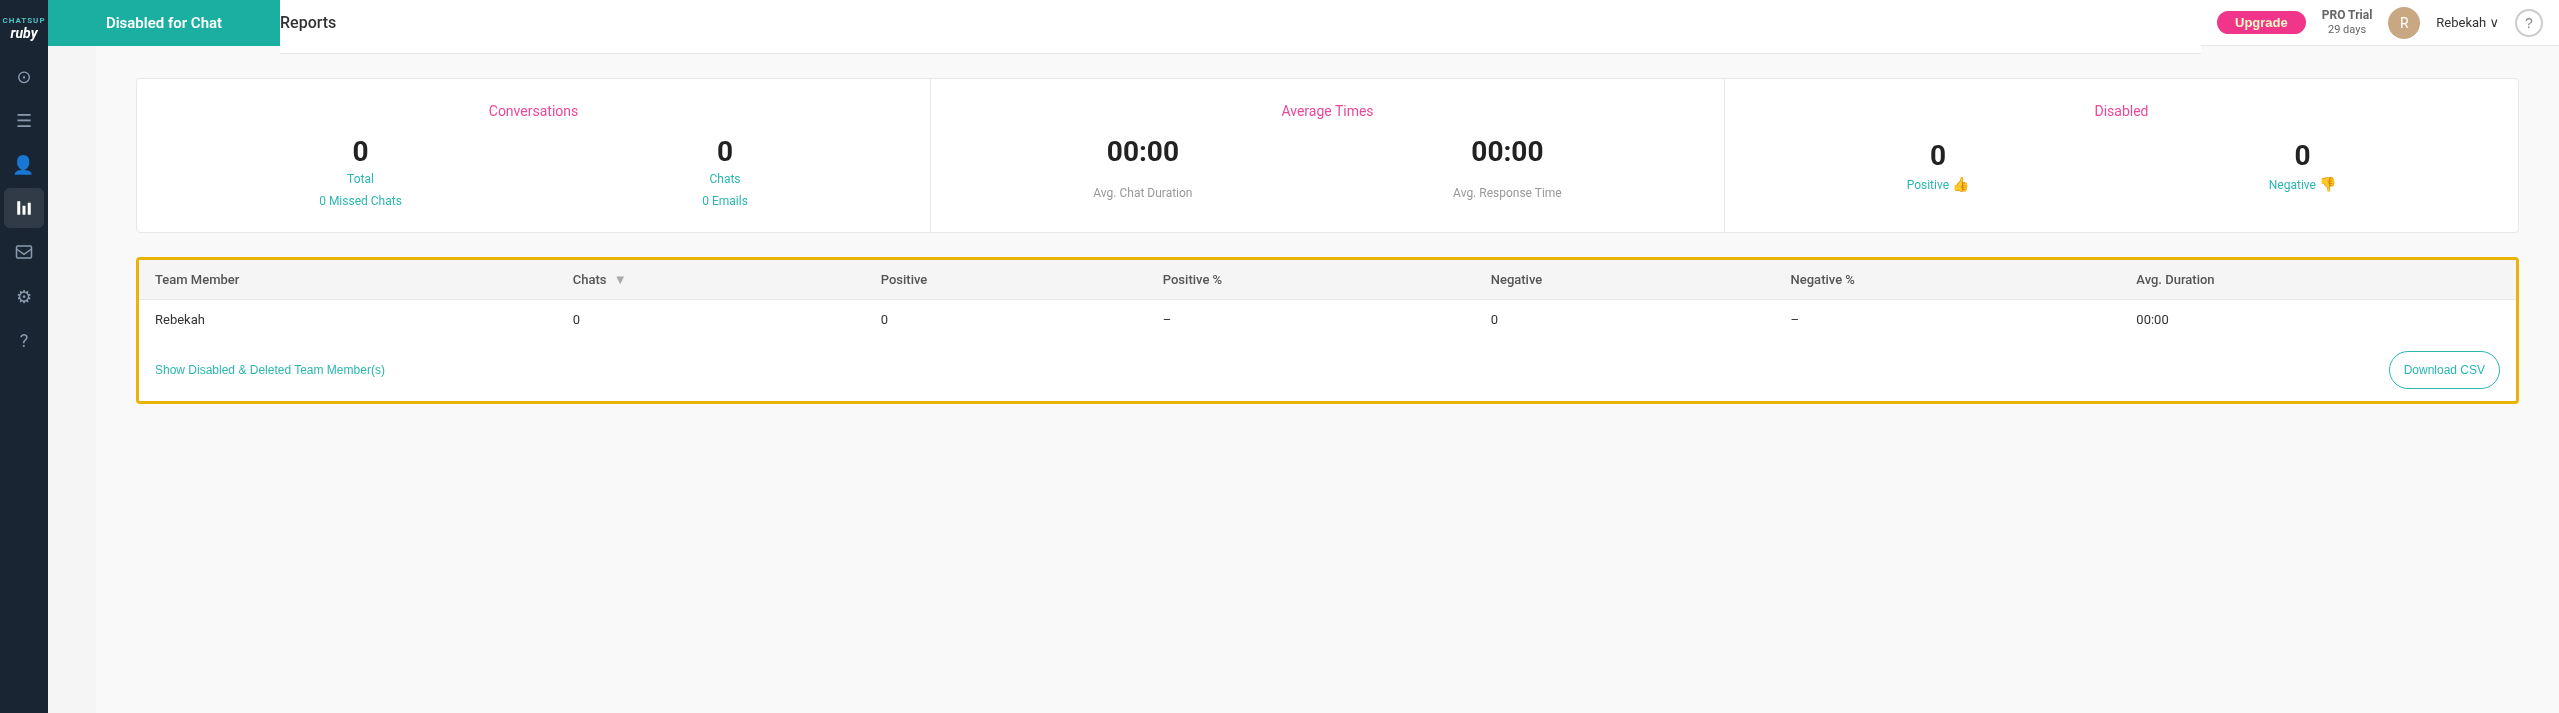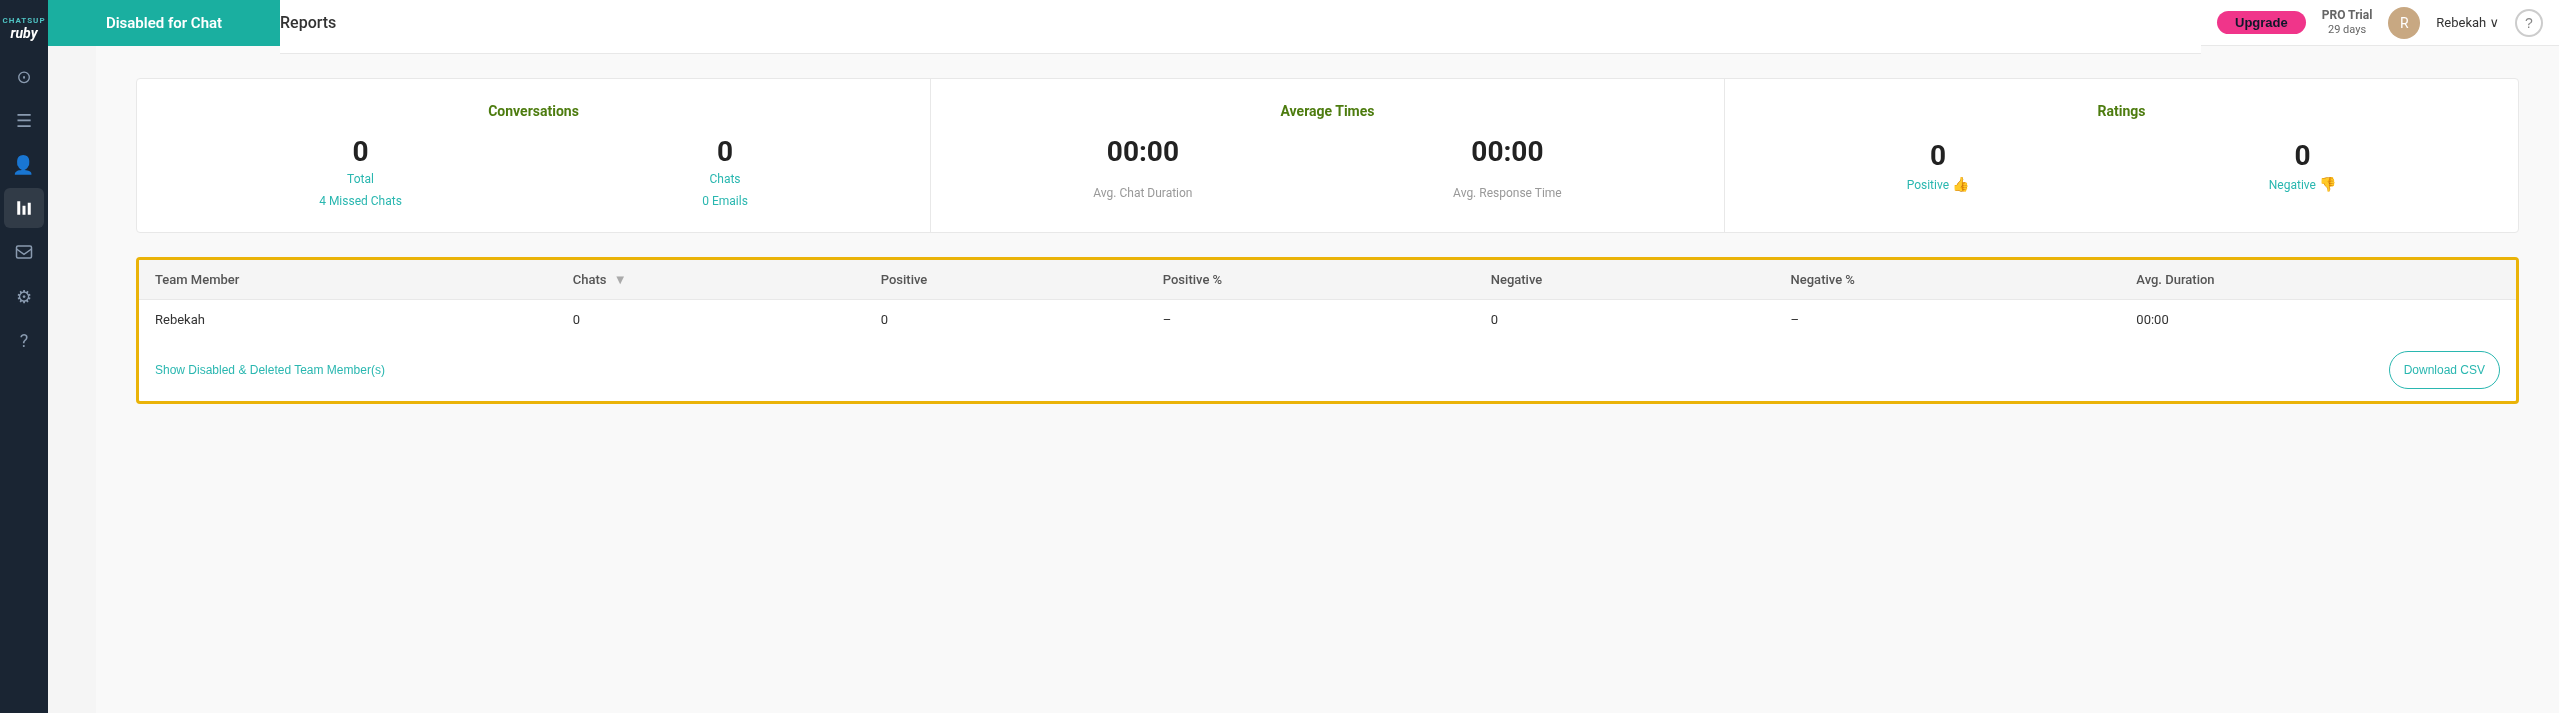--- a/index.html
+++ b/index.html
@@ -90,21 +90,21 @@
       background: white;
       height: 46px;
       display: flex;
       align-items: center;
       padding: 0 16px;
       gap: 16px;
       border-bottom: 1px solid #e8e8e8;
     }
     .upgrade-btn {
       background: #f0358a;
-      color: #0f172a;
+      color: #fef9c3;
       border: none;
       border-radius: 20px;
       padding: 4px 18px;
       font-size: 13px;
       font-weight: 600;
       cursor: pointer;
     }
     .pro-trial {
       text-align: center;
       font-size: 11px;
@@ -180,22 +180,22 @@
       overflow: hidden;
     }
     .summary-card {
       flex: 1;
       padding: 24px 32px;
       border-right: 1px solid #e8e8e8;
     }
     .summary-card:last-child { border-right: none; }
     .summary-card h3 {
       font-size: 14px;
-      color: #4d7c0f;
-      font-weight: 700;
+      color: #ec4899;
+      font-weight: 400;
       margin-bottom: 16px;
       text-align: center;
     }
     .summary-metrics {
       display: flex;
       justify-content: space-around;
     }
     .metric {
       text-align: center;
     }
@@ -346,21 +346,21 @@
 
 
   <div class="summary-row">
 
     <div class="summary-card">
       <h3>Conversations</h3>
       <div class="summary-metrics">
         <div class="metric">
           <span class="metric-value">0</span>
           <span class="metric-label">Total</span>
-          <span class="metric-sub">4 Missed Chats</span>
+          <span class="metric-sub">0 Missed Chats</span>
         </div>
         <div class="metric">
           <span class="metric-value">0</span>
           <span class="metric-label">Chats</span>
           <span class="metric-sub">0 Emails</span>
         </div>
       </div>
     </div>
 
     <div class="summary-card">
@@ -371,21 +371,21 @@
           <span class="metric-label-gray">Avg. Chat Duration</span>
         </div>
         <div class="metric">
           <span class="metric-value">00:00</span>
           <span class="metric-label-gray">Avg. Response Time</span>
         </div>
       </div>
     </div>
 
     <div class="summary-card ratings-card">
-      <h3>Ratings</h3>
+      <h3>Disabled</h3>
       <div class="summary-metrics">
         <div class="metric">
           <span class="metric-value">0</span>
           <span class="metric-label">
             <span>Positive</span>
             <span class="emoji">👍</span>
           </span>
         </div>
         <div class="metric">
           <span class="metric-value">0</span>

